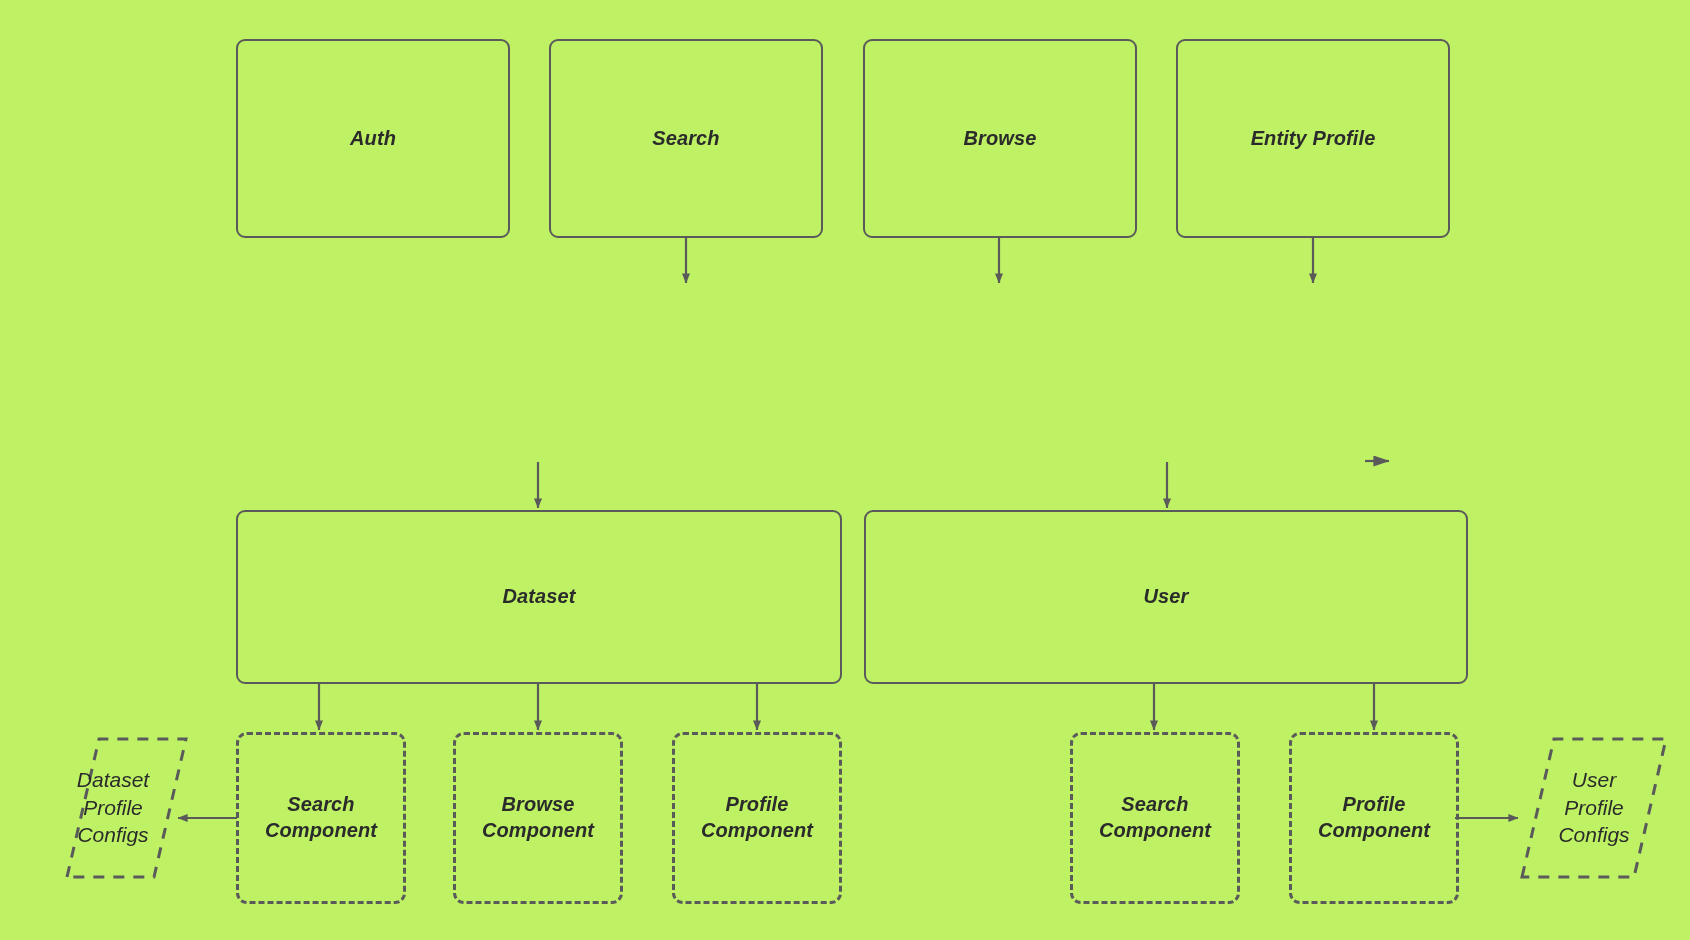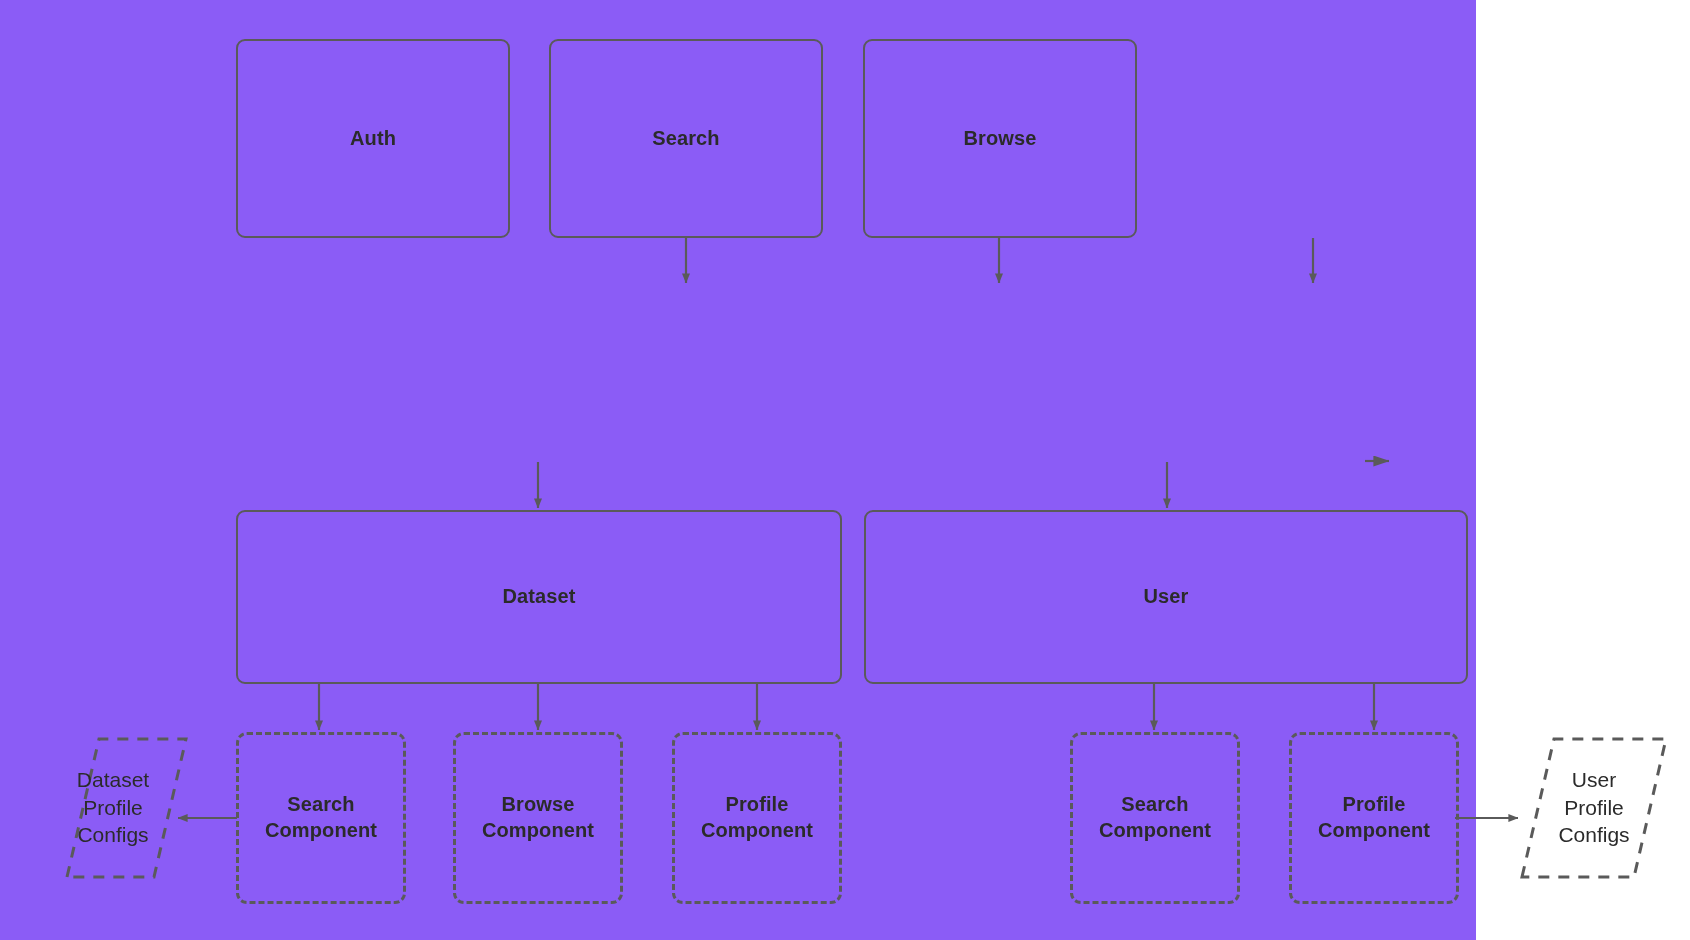--- a/index.html
+++ b/index.html
@@ -8,23 +8,24 @@
     background: #ffffff;
   }
   body {
     width: 1690px;
     height: 940px;
     font-family: "Liberation Sans", sans-serif;
     overflow: hidden;
   }
   #diagram-root {
     position: relative;
-    width: 1476px;
+    width: 1690px;
     height: 940px;
-    background: #8b5cf6;
+    background: #bef264;
+    font-style: italic;
   }
   svg.layer {
     position: absolute;
     top: 0;
     left: 0;
     width: 1690px;
     height: 940px;
   }
   .node {
     position: absolute;
@@ -116,20 +117,23 @@
   </div>
 
   <div class="node node-solid" style="left:549px; top:39px; width:274px; height:199px;">
     <span class="label-bold">Search</span>
   </div>
 
   <div class="node node-solid" style="left:863px; top:39px; width:274px; height:199px;">
     <span class="label-bold">Browse</span>
   </div>
 
+  <div class="node node-solid" style="left:1176px; top:39px; width:274px; height:199px;">
+    <span class="label-bold">Entity Profile</span>
+  </div>
 
 
   <div class="node node-solid" style="left:236px; top:510px; width:606px; height:174px;">
     <span class="label-bold">Dataset</span>
   </div>
 
   <div class="node node-solid" style="left:864px; top:510px; width:604px; height:174px;">
     <span class="label-bold">User</span>
   </div>
 

